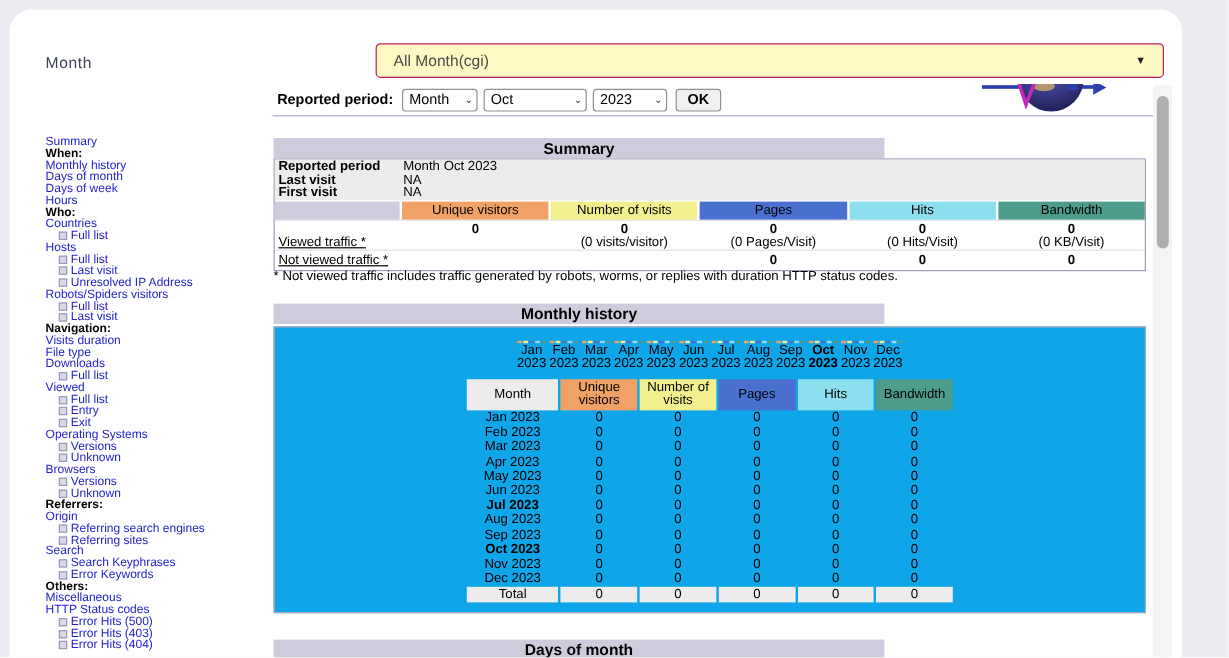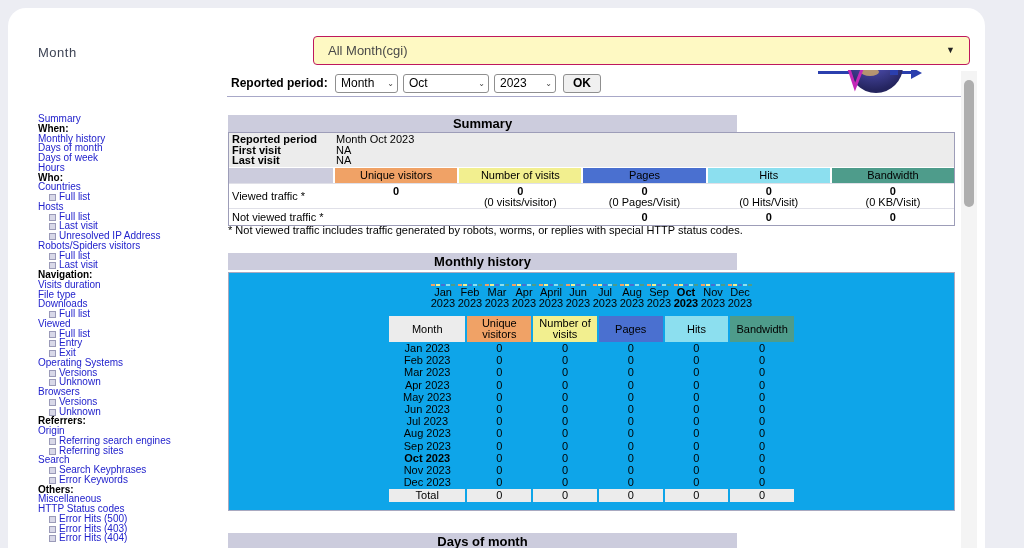--- a/index.html
+++ b/index.html
@@ -35,21 +35,21 @@
 
   
   .sum-table{position:absolute;left:220px;top:124px;width:727px;box-sizing:border-box;border:1px solid #9D9DB8;background:#fff;font-size:11px;}
   .sum-info{background:#ECECEC;padding:1px 0;}
   .sum-info-row{line-height:10.6px;padding:0 3px;}
   .sum-info-row .lbl{display:inline-block;width:101px;font-weight:bold;}
   .sum-colrow{display:flex;gap:2px;background:#fff;margin-top:1px;}
   .sum-collead{width:104px;background:#CCCCDD;height:15px;}
   .sum-col{flex:1;height:15px;text-align:center;line-height:15px;color:#000;}
   .sum-row{display:flex;gap:2px;border-top:1px solid #E0E0E8;}
-  .sum-rowlabel{width:104px;padding:6px 0 0 3px;box-sizing:border-box;}
+  .sum-rowlabel{width:104px;padding:12px 0 0 3px;box-sizing:border-box;text-decoration:underline;}
   .sum-cell{flex:1;text-align:center;padding-top:2px;}
   .sum-cell b{display:block;line-height:11px;}
   .sum-cell .sub{line-height:11px;}
   .sum-row.nv{height:16px;}
   .sum-row.nv .sum-rowlabel{padding-top:2px;}
   .sum-row.nv .sum-cell{padding-top:2px;font-weight:bold;}
   .footnote{position:absolute;left:220px;top:216px;font-size:11px;color:#000;}
 
   
   .mh-box{position:absolute;left:220px;top:264px;width:727px;height:239px;box-sizing:border-box;border:1px solid #A9A9C0;background:#0ea5e9;}
@@ -166,25 +166,25 @@
     </div>
 
     <div class="sec-title" style="top:107px;">Summary</div>
     <div class="sum-table">
       <div class="sum-info">
         <div class="sum-info-row">
           <span class="lbl">Reported period</span>
           <span>Month Oct 2023</span>
         </div>
         <div class="sum-info-row">
+          <span class="lbl">Last visit</span>
+          <span>NA</span>
+        </div>
+        <div class="sum-info-row">
           <span class="lbl">First visit</span>
-          <span>NA</span>
-        </div>
-        <div class="sum-info-row">
-          <span class="lbl">Last visit</span>
           <span>NA</span>
         </div>
       </div>
       <div class="sum-colrow" id="sum-colrow">
         <div class="sum-collead"></div>
       <div class="sum-col" style="background: rgb(240, 162, 102);">Unique visitors</div>
           <div class="sum-col" style="background: rgb(242, 239, 143);">Number of visits</div>
           <div class="sum-col" style="background: rgb(74, 112, 208);">Pages</div>
           <div class="sum-col" style="background: rgb(140, 223, 239);">Hits</div>
           <div class="sum-col" style="background: rgb(78, 156, 139);">Bandwidth</div>
@@ -213,21 +213,21 @@
         </div>
       <div class="sum-row nv" id="sum-notviewed">
         <div class="sum-rowlabel">Not viewed traffic *</div>
       <div class="sum-cell"></div>
           <div class="sum-cell"></div>
           <div class="sum-cell">0</div>
           <div class="sum-cell">0</div>
           <div class="sum-cell">0</div>
         </div>
     </div>
-    <div class="footnote">* Not viewed traffic includes traffic generated by robots, worms, or replies with special HTTP status codes.</div>
+    <div class="footnote">* Not viewed traffic includes traffic generated by robots, worms, or replies with duration HTTP status codes.</div>
 
     <div class="sec-title" style="top:245px;">Monthly history</div>
     <div class="mh-box">
       <div class="mh-chart" id="mh-chart">
           <div class="mg">
             <div class="mg-bars">
               <span style="background: rgb(240, 162, 102);"></span>
               <span style="background: rgb(242, 239, 143);"></span>
               <span style="background: rgb(74, 112, 208);"></span>
               <span style="background: rgb(140, 223, 239);"></span>
@@ -279,21 +279,21 @@
           </div>
           <div class="mg">
             <div class="mg-bars">
               <span style="background: rgb(240, 162, 102);"></span>
               <span style="background: rgb(242, 239, 143);"></span>
               <span style="background: rgb(74, 112, 208);"></span>
               <span style="background: rgb(140, 223, 239);"></span>
               <span style="background: rgb(78, 156, 139);"></span>
             </div>
             <div class="mg-label">
-              <div>April</div>
+              <div>May</div>
               <div>2023</div>
             </div>
           </div>
           <div class="mg">
             <div class="mg-bars">
               <span style="background: rgb(240, 162, 102);"></span>
               <span style="background: rgb(242, 239, 143);"></span>
               <span style="background: rgb(74, 112, 208);"></span>
               <span style="background: rgb(140, 223, 239);"></span>
               <span style="background: rgb(78, 156, 139);"></span>
@@ -433,21 +433,21 @@
           </div>
           <div class="mh-row">
             <div class="mh-cell" style="width: 78px;">Jun 2023</div>
             <div class="mh-cell" style="width: 65px;">0</div>
             <div class="mh-cell" style="width: 65px;">0</div>
             <div class="mh-cell" style="width: 65px;">0</div>
             <div class="mh-cell" style="width: 65px;">0</div>
             <div class="mh-cell" style="width: 65px;">0</div>
           </div>
           <div class="mh-row">
-            <div class="mh-cell" style="width: 78px;">Jul 2023</div>
+            <div class="mh-cell" style="width: 78px; font-weight: bold;">Jul 2023</div>
             <div class="mh-cell" style="width: 65px;">0</div>
             <div class="mh-cell" style="width: 65px;">0</div>
             <div class="mh-cell" style="width: 65px;">0</div>
             <div class="mh-cell" style="width: 65px;">0</div>
             <div class="mh-cell" style="width: 65px;">0</div>
           </div>
           <div class="mh-row">
             <div class="mh-cell" style="width: 78px;">Aug 2023</div>
             <div class="mh-cell" style="width: 65px;">0</div>
             <div class="mh-cell" style="width: 65px;">0</div>

